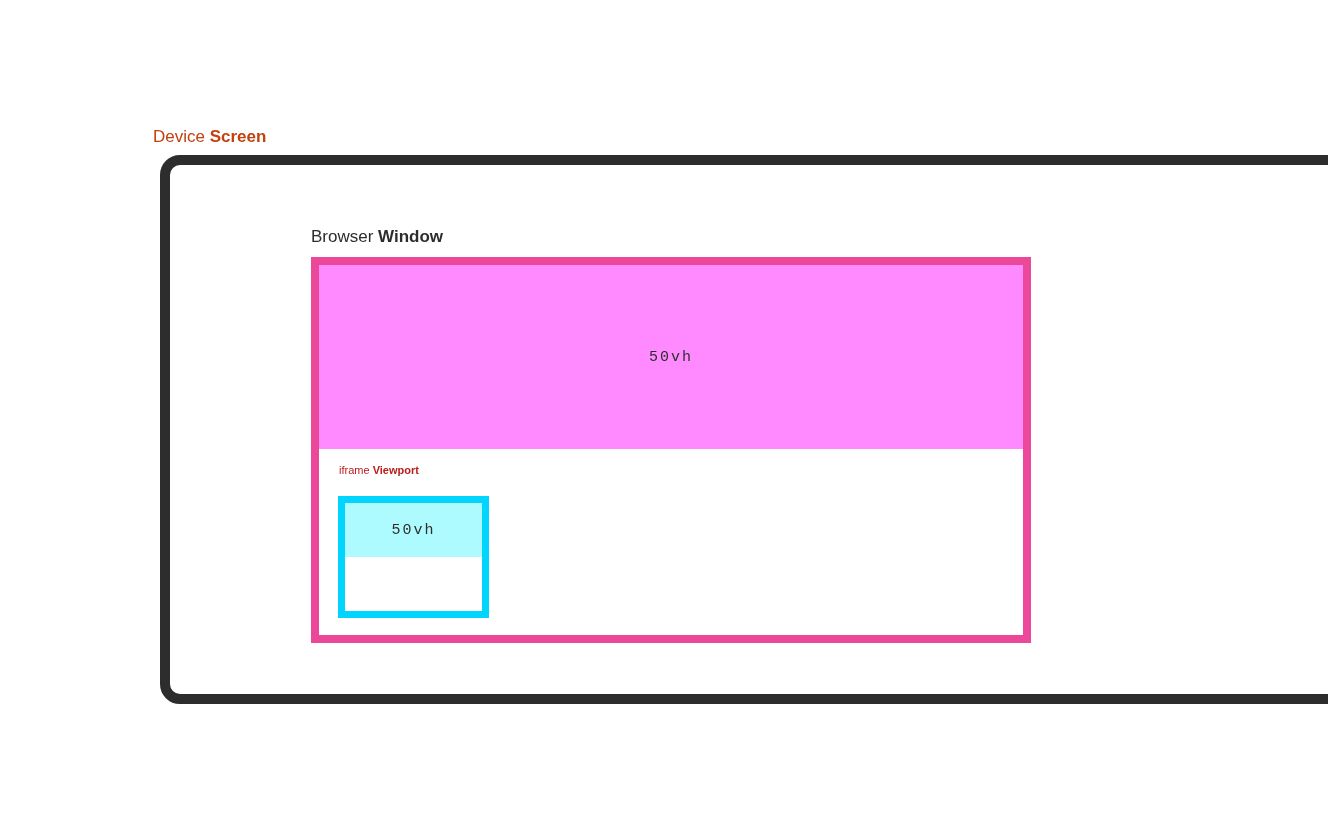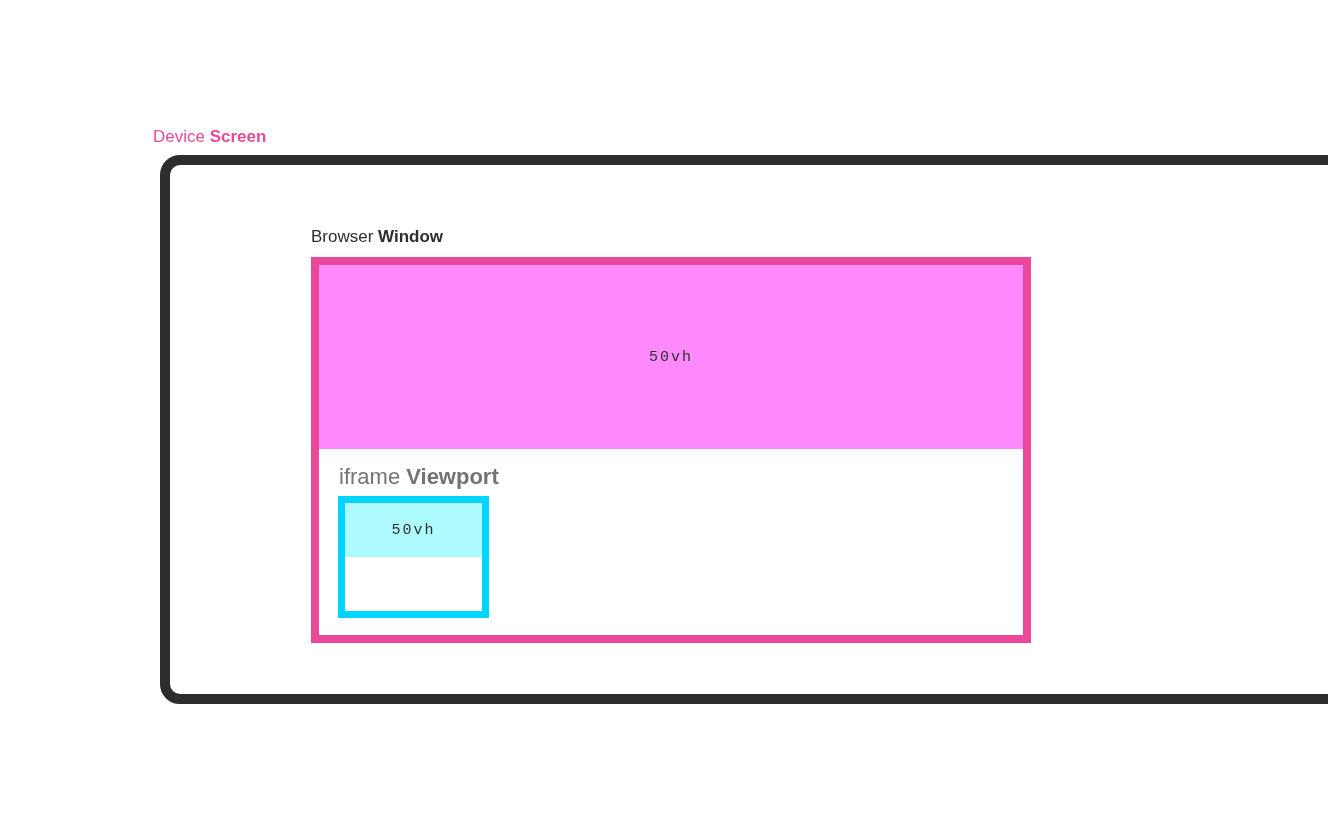--- a/index.html
+++ b/index.html
@@ -17,21 +17,21 @@
     }
     .diagram-container {
       position: absolute;
       left: 153px;
       top: 127px;
       width: 1022px;
     }
     .screen-label {
       font-size: 17px;
       margin-bottom: 8px;
-      color: #ec4899;
+      color: #c2410c;
     }
     .screen-label .bold {
       font-weight: 700;
     }
     .device-screen {
       width: 1228px;
       height: 549px;
       border: 10px solid #2d2d2d;
       border-radius: 20px;
       background: #ffffff;
@@ -68,22 +68,22 @@
     .vh-label-large {
       font-family: "SFMono-Regular", Consolas, "Liberation Mono", Menlo, monospace;
       font-size: 15px;
       letter-spacing: 2px;
       color: #2d2d2d;
     }
     .viewport-label {
       position: absolute;
       left: 20px;
       top: 199px;
-      font-size: 22px;
-      color: #737373;
+      font-size: 11px;
+      color: #b91c1c;
     }
     .viewport-label .bold {
       font-weight: 700;
     }
     .iframe-viewport {
       position: absolute;
       left: 19px;
       top: 231px;
       width: 151px;
       height: 122px;

